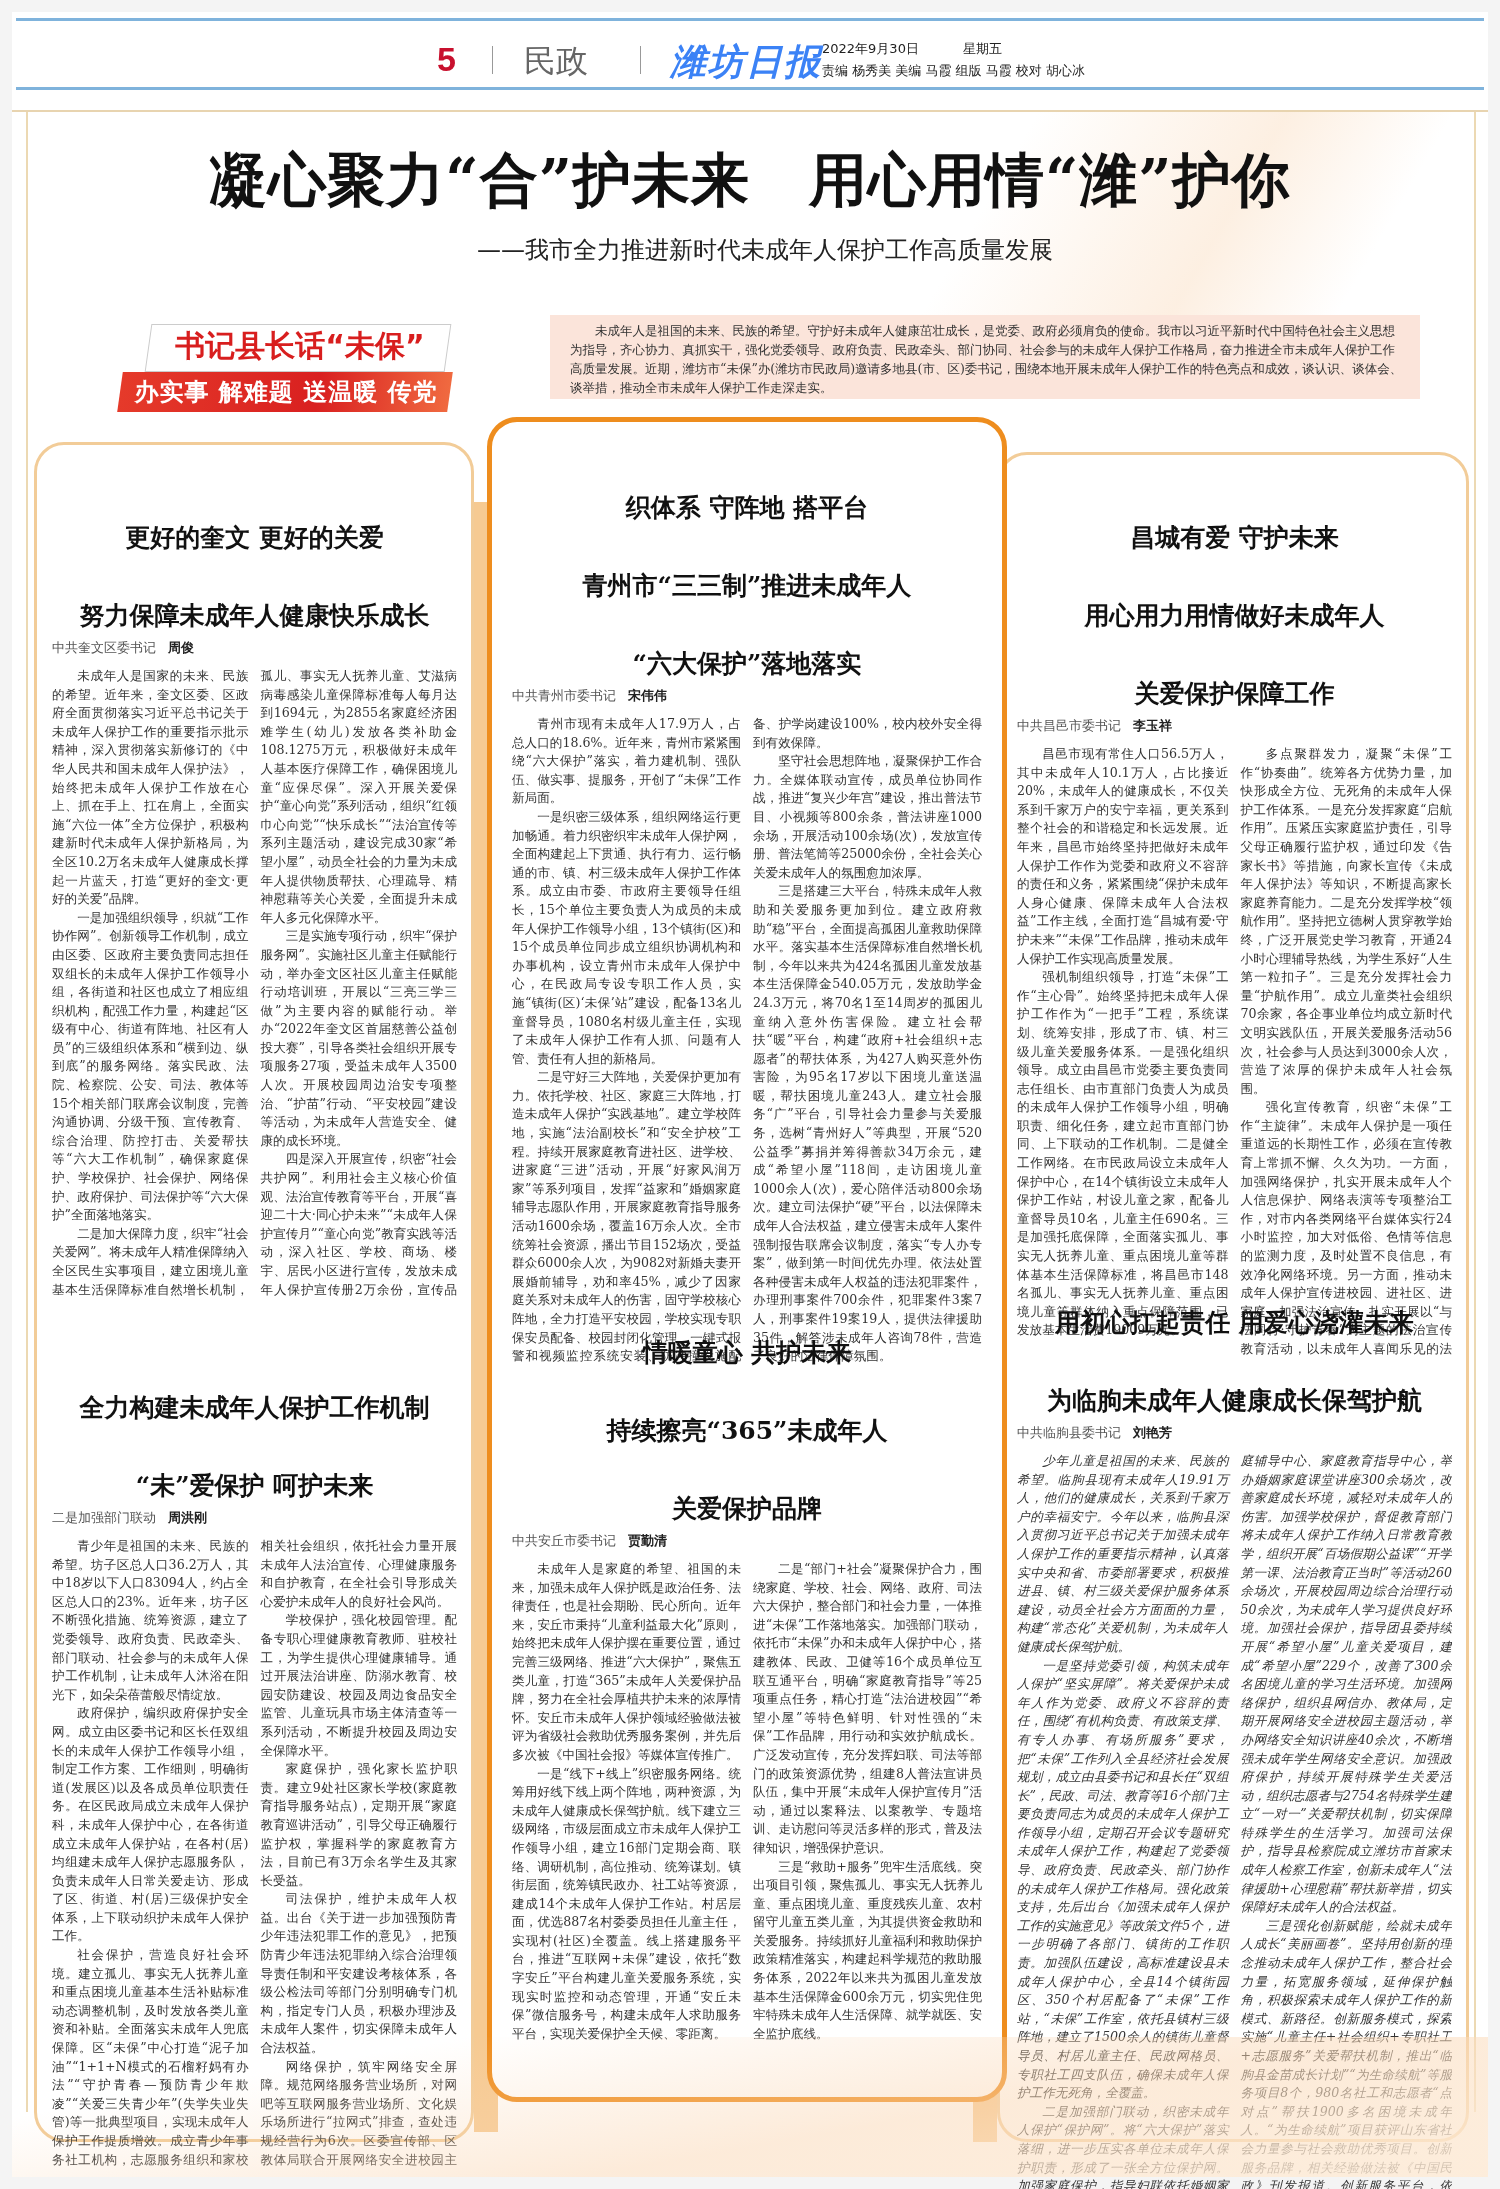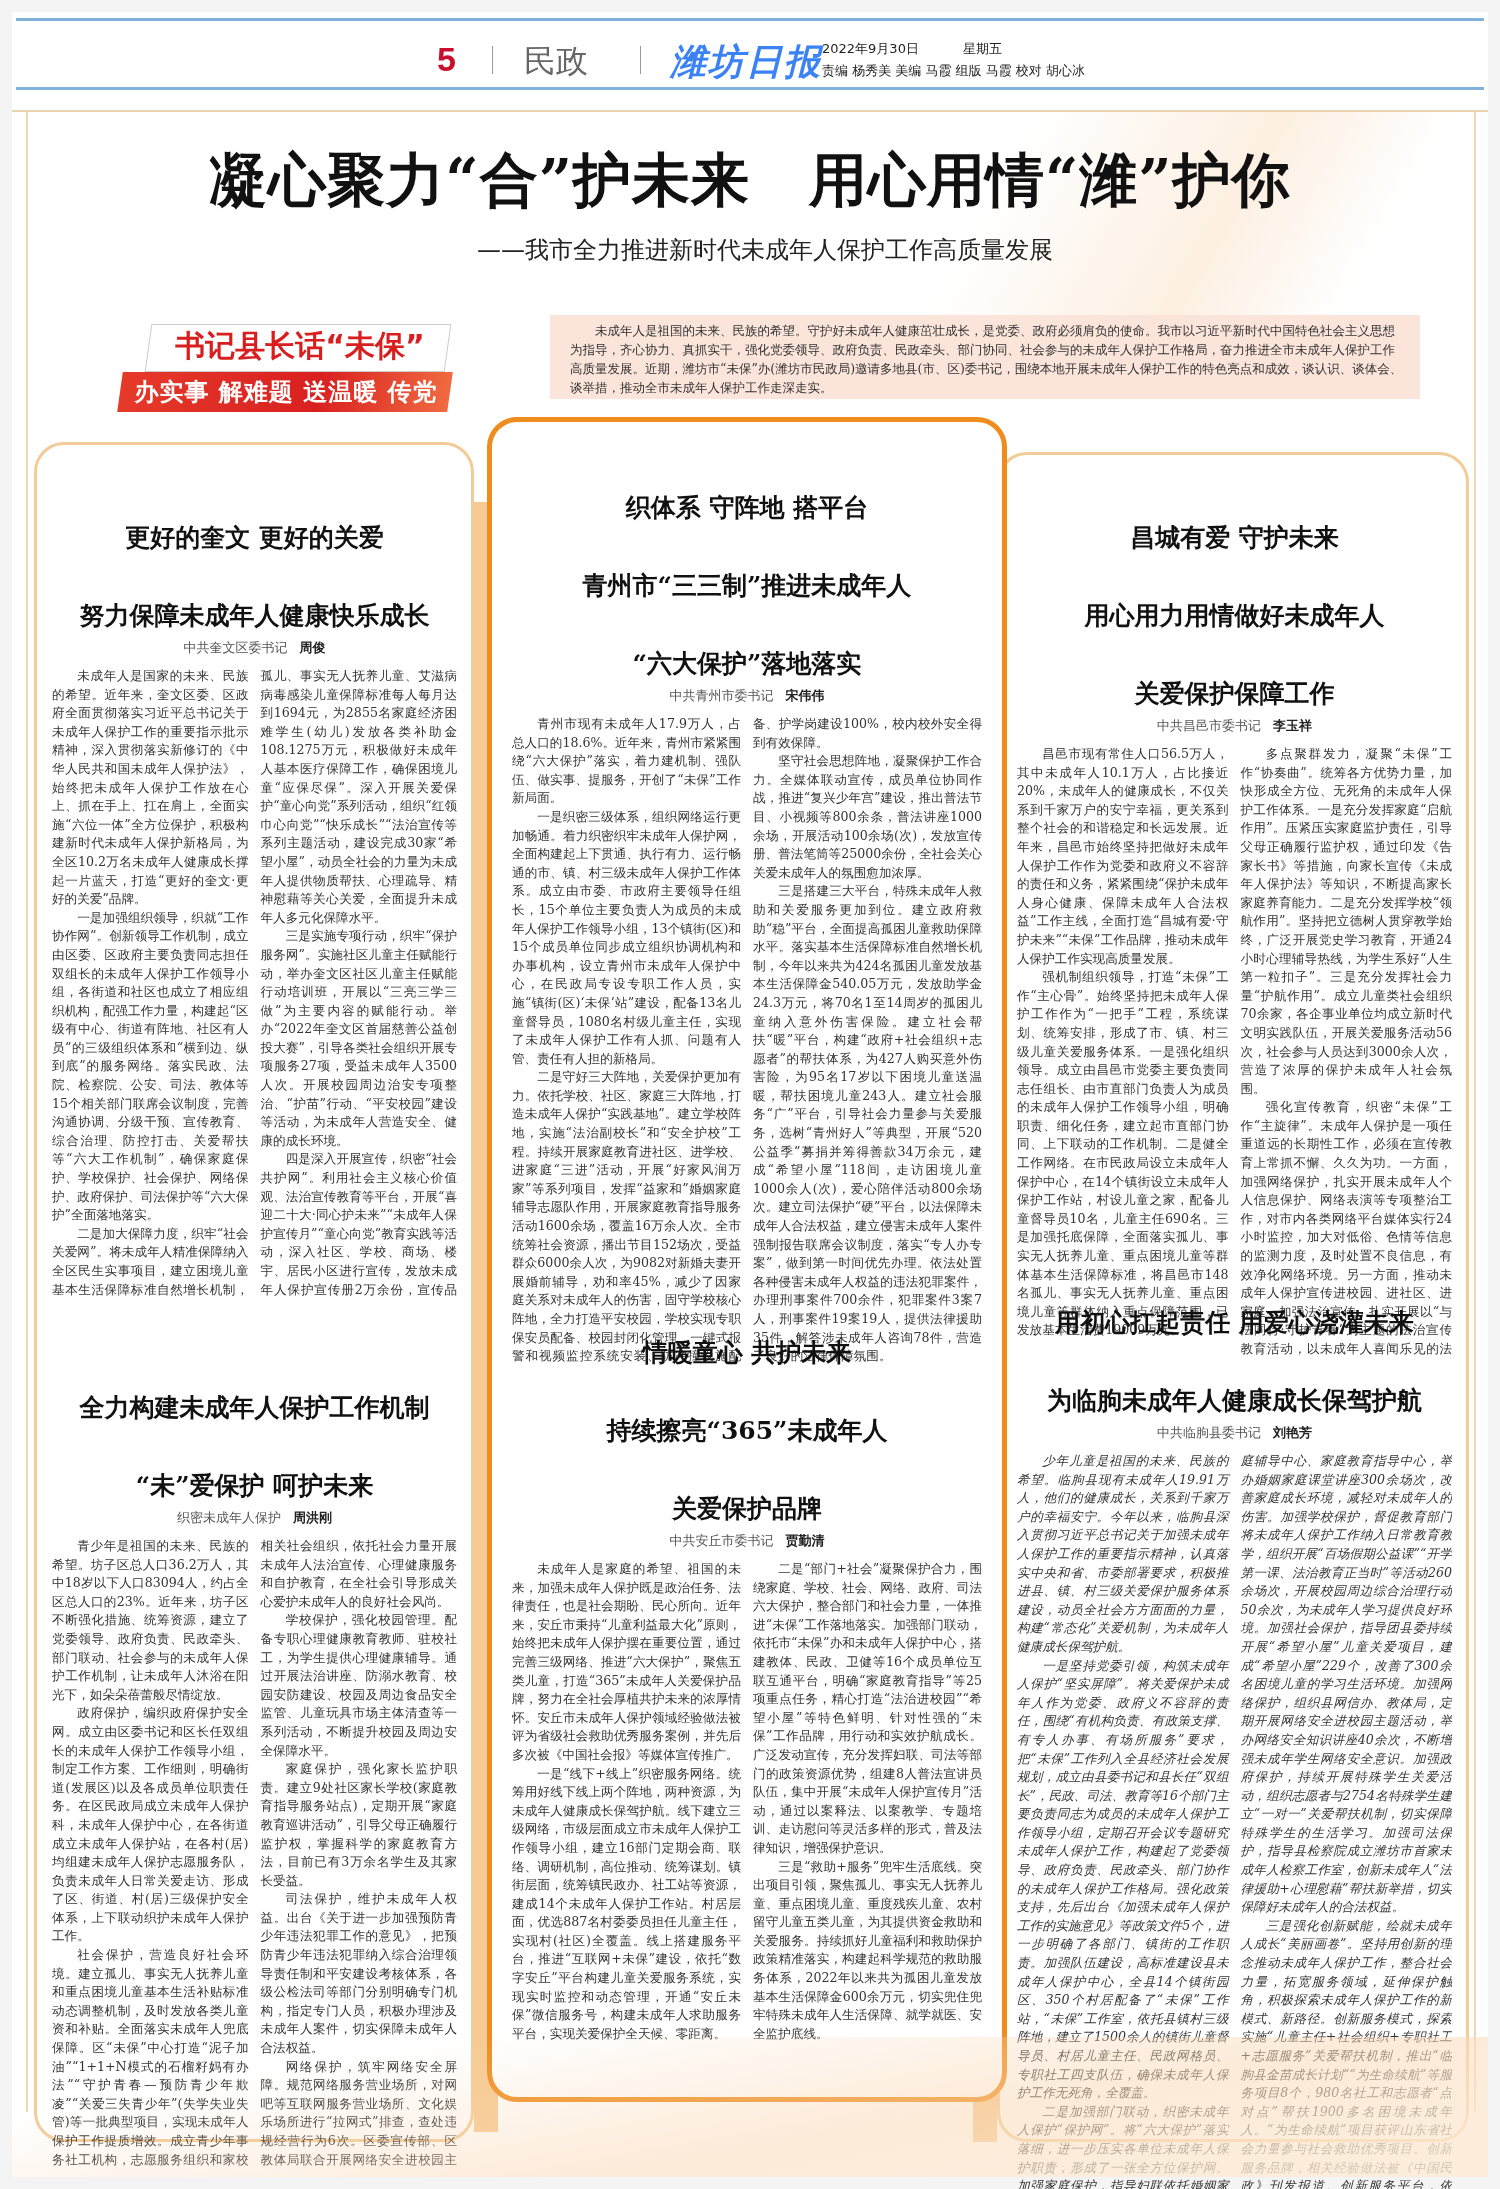--- a/index.html
+++ b/index.html
@@ -23,21 +23,21 @@
   .banner-white { position: absolute; left: 28px; top: 12px; width: 300px; height: 48px; background: #fff; border: 1px solid #ccc; transform: skewX(-8deg); }
   .banner-title { position: absolute; left: 40px; top: 14px; width: 280px; text-align: center; font: bold 30px "DejaVu Sans", sans-serif; color: #d81e1e; }
   .banner-red { position: absolute; left: 0; top: 60px; width: 330px; height: 40px; background: linear-gradient(90deg, #e53a2a, #d92020 60%, #f06a40); transform: skewX(-8deg); }
   .banner-slogan { position: absolute; left: 6px; top: 64px; width: 320px; text-align: center; font: bold 24px "DejaVu Sans", sans-serif; color: #fff; letter-spacing: 1px; }
   .banner-intro { position: absolute; left: 430px; top: 3px; width: 870px; height: 84px; background: #fbe4da; padding: 6px 16px 6px 20px; font: 12.5px "DejaVu Serif", serif; line-height: 19px; color: #333; text-indent: 2em; }
   .box { position: absolute; border: 3px solid #f2cc98; border-radius: 30px; background: #fff; }
   .box.center { border: 5px solid #ee8d1e; border-radius: 30px; }
   .col-bg { position: absolute; background: #f6ca92; }
   .article { position: absolute; }
   .a-title { text-align: center; font: bold 25px "DejaVu Serif", serif; line-height: 34px; color: #111; margin-top: 44px; }
-  .a-byline { text-align: center; font: 13px "DejaVu Sans", sans-serif; color: #555; margin: 6px 0 10px; }
+  .a-byline { text-align: left; font: 13px "DejaVu Sans", sans-serif; color: #555; margin: 6px 0 10px; }
   .a-byline b { font-family: "DejaVu Serif", serif; color: #222; margin-left: 12px; font-weight: bold; }
   .a-body { column-count: 2; column-gap: 12px; font: 12.6px "DejaVu Serif", serif; line-height: 18.6px; color: #333; text-align: justify; overflow: hidden; }
   .a-body p { text-indent: 2em; }
   .bottom-swoosh { position: absolute; left: 0; right: 0; bottom: 0; height: 140px; background: linear-gradient(170deg, rgba(255,255,255,0) 20%, rgba(250,215,180,0.5) 60%, rgba(252,232,210,0.8) 90%); }
   .left-rule { position: absolute; left: 14px; top: 100px; width: 2px; height: 2000px; background: #ecd9b3; }
   .right-rule { position: absolute; right: 12px; top: 100px; width: 2px; height: 2000px; background: #ecd9b3; }
 </style>
 </head>
 <body>
 
@@ -94,21 +94,21 @@
       <p>二是加大保障力度，织牢“社会关爱网”。将未成年人精准保障纳入全区民生实事项目，建立困境儿童基本生活保障标准自然增长机制，孤儿、事实无人抚养儿童、艾滋病病毒感染儿童保障标准每人每月达到1694元，为2855名家庭经济困难学生(幼儿)发放各类补助金108.1275万元，积极做好未成年人基本医疗保障工作，确保困境儿童“应保尽保”。深入开展关爱保护“童心向党”系列活动，组织“红领巾心向党”“快乐成长”“法治宣传等系列主题活动，建设完成30家“希望小屋”，动员全社会的力量为未成年人提供物质帮扶、心理疏导、精神慰藉等关心关爱，全面提升未成年人多元化保障水平。</p>
       <p>三是实施专项行动，织牢“保护服务网”。实施社区儿童主任赋能行动，举办奎文区社区儿童主任赋能行动培训班，开展以“三亮三学三做”为主要内容的赋能行动。举办“2022年奎文区首届慈善公益创投大赛”，引导各类社会组织开展专项服务27项，受益未成年人3500人次。开展校园周边治安专项整治、“护苗”行动、“平安校园”建设等活动，为未成年人营造安全、健康的成长环境。</p>
       <p>四是深入开展宣传，织密“社会共护网”。利用社会主义核心价值观、法治宣传教育等平台，开展“喜迎二十大·同心护未来”“未成年人保护宣传月”“童心向党”教育实践等活动，深入社区、学校、商场、楼宇、居民小区进行宣传，发放未成年人保护宣传册2万余份，宣传品300余件，在市级以上媒体发表相关报道60余篇，切实提高群众对未成年人保护工作的知晓率、参与率和支持率，形成全社会关心关爱未成年人健康成长的浓厚氛围。</p>
 
     </div>
   </div>
 
   <div class="article" style="left:40px; top:1335px; width:405px;">
     <div class="a-title">全力构建未成年人保护工作机制</div>
     <div class="a-title">“未”爱保护 呵护未来</div>
-    <div class="a-byline"><span>织密未成年人保护</span><b>周洪刚</b></div>
+    <div class="a-byline"><span>二是加强部门联动</span><b>周洪刚</b></div>
     <div class="a-body" style="height:650px;">
       <p>青少年是祖国的未来、民族的希望。坊子区总人口36.2万人，其中18岁以下人口83094人，约占全区总人口的23%。近年来，坊子区不断强化措施、统筹资源，建立了党委领导、政府负责、民政牵头、部门联动、社会参与的未成年人保护工作机制，让未成年人沐浴在阳光下，如朵朵蓓蕾般尽情绽放。</p>
       <p>政府保护，编织政府保护安全网。成立由区委书记和区长任双组长的未成年人保护工作领导小组，制定工作方案、工作细则，明确街道(发展区)以及各成员单位职责任务。在区民政局成立未成年人保护科，未成年人保护中心，在各街道成立未成年人保护站，在各村(居)均组建未成年人保护志愿服务队，负责未成年人日常关爱走访、形成了区、街道、村(居)三级保护安全体系，上下联动织护未成年人保护工作。</p>
       <p>社会保护，营造良好社会环境。建立孤儿、事实无人抚养儿童和重点困境儿童基本生活补贴标准动态调整机制，及时发放各类儿童资和补贴。全面落实未成年人兜底保障。区“未保”中心打造“泥子加油”“1+1+N模式的石榴籽妈有办法”“守护青春—预防青少年欺凌”“关爱三失青少年”(失学失业失管)等一批典型项目，实现未成年人保护工作提质增效。成立青少年事务社工机构，志愿服务组织和家校相关社会组织，依托社会力量开展未成年人法治宣传、心理健康服务和自护教育，在全社会引导形成关心爱护未成年人的良好社会风尚。</p>
       <p>学校保护，强化校园管理。配备专职心理健康教育教师、驻校社工，为学生提供心理健康辅导。通过开展法治讲座、防溺水教育、校园安防建设、校园及周边食品安全监管、儿童玩具市场主体清查等一系列活动，不断提升校园及周边安全保障水平。</p>
       <p>家庭保护，强化家长监护职责。建立9处社区家长学校(家庭教育指导服务站点)，定期开展“家庭教育巡讲活动”，引导父母正确履行监护权，掌握科学的家庭教育方法，目前已有3万余名学生及其家长受益。</p>
       <p>司法保护，维护未成年人权益。出台《关于进一步加强预防青少年违法犯罪工作的意见》，把预防青少年违法犯罪纳入综合治理领导责任制和平安建设考核体系，各级公检法司等部门分别明确专门机构，指定专门人员，积极办理涉及未成年人案件，切实保障未成年人合法权益。</p>
       <p>网络保护，筑牢网络安全屏障。规范网络服务营业场所，对网吧等互联网服务营业场所、文化娱乐场所进行“拉网式”排查，查处违规经营行为6次。区委宣传部、区教体局联合开展网络安全进校园主题活动，2022年在全区各中小学开展网络安全知识讲座10余次，有效引导学生文明上网、适度上网，自觉抵制网络不良诱惑。</p>
 
     </div>

